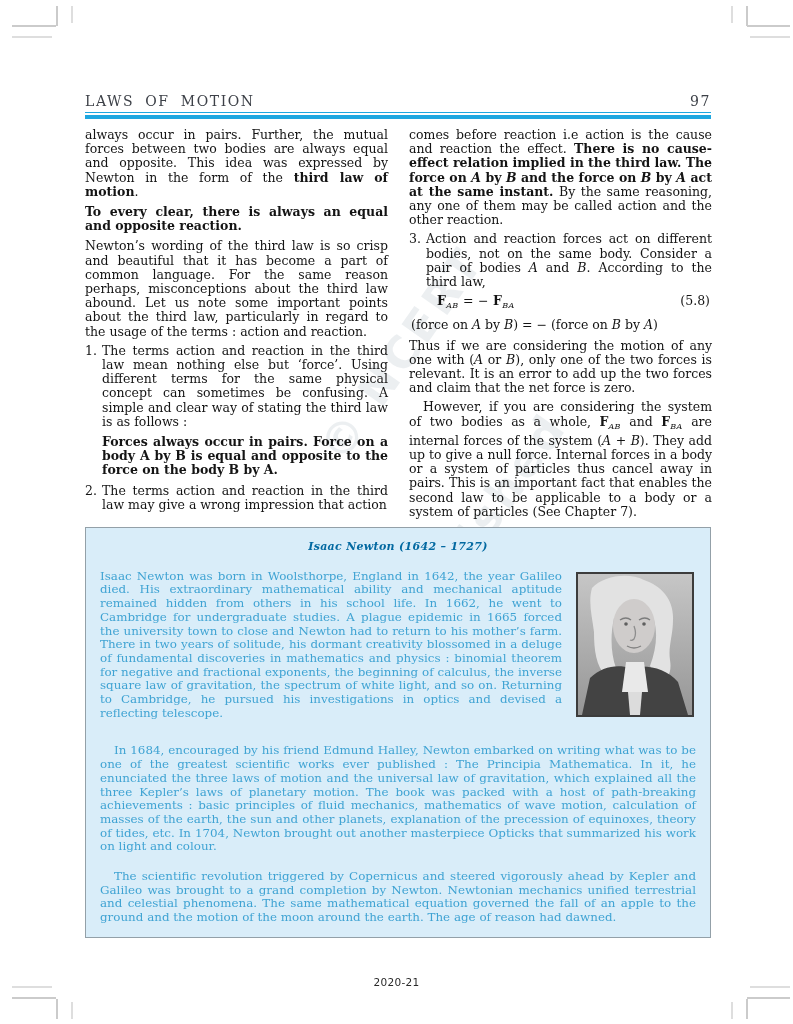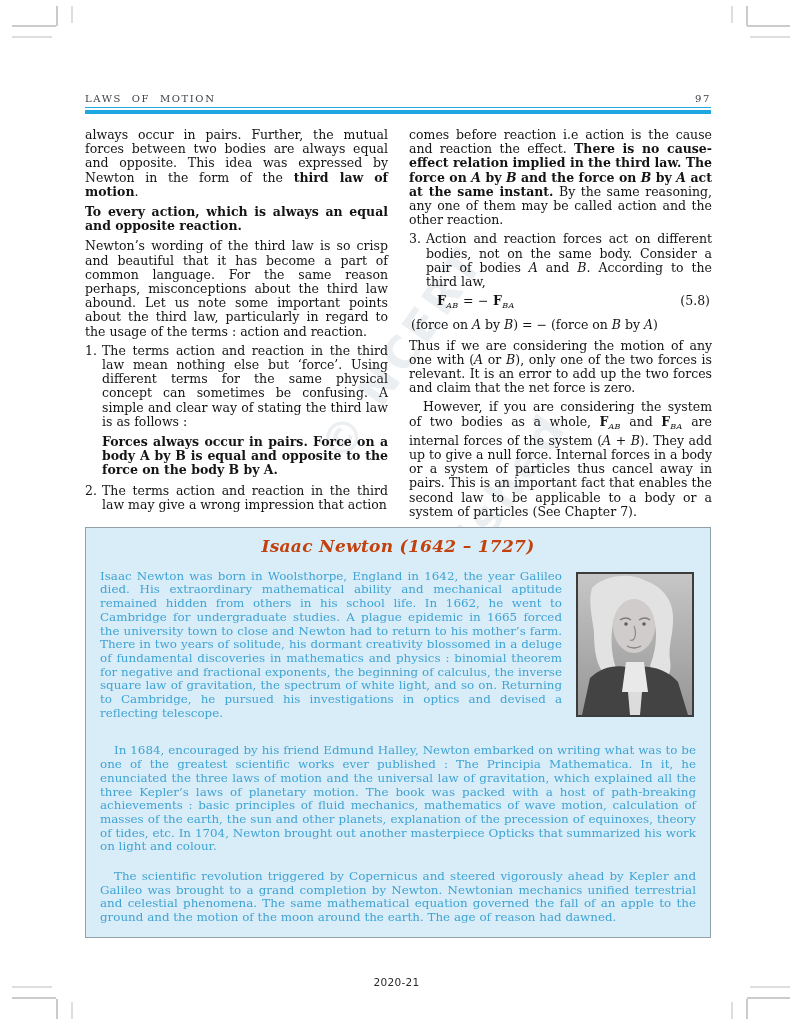--- a/index.html
+++ b/index.html
@@ -17,21 +17,21 @@
   .wm{
     position:absolute;font-family:"DejaVu Sans","Liberation Sans",sans-serif;
     font-weight:bold;font-size:44px;color:rgba(110,130,145,0.13);
     transform:rotate(-55deg);transform-origin:left center;white-space:nowrap;
     letter-spacing:4px;
   }
   
   .header{position:absolute;left:85px;top:93px;width:626px;z-index:2;}
   .header-row{display:flex;justify-content:space-between;align-items:baseline;
     font-family:"DejaVu Serif","Liberation Serif",serif;
-    font-size:10px;color:#3d4148;letter-spacing:1.6px;word-spacing:5px;}
+    font-size:14px;color:#3d4148;letter-spacing:1.6px;word-spacing:5px;}
   .rule-thin{margin-top:3px;height:1px;background:#1ea7e0;}
   .rule-thick{margin-top:2px;height:4px;background:#1ea7e0;}
   
   .columns{
     position:absolute;left:85px;top:128px;width:627px;height:398px;
     display:flex;gap:21px;z-index:1;
   }
   .col{width:307px;font-size:12.5px;line-height:14.2px;text-align:justify;}
   .col p{margin:0 0 5px 0;}
   .col p.tight{margin-bottom:4px;}
@@ -50,22 +50,22 @@
   .seg-bi{font-weight:700;font-style:italic;}
   .seg-sub{font-size:8px;font-style:italic;vertical-align:-3px;letter-spacing:0.4px;}
   
   .newton-box{
     position:absolute;left:85px;top:527px;width:626px;min-height:355px;
     background:#d9edf9;border:1px solid #93a0a8;box-sizing:border-box;
     padding:10px 14px 10px 14px;z-index:1;
     color:#3fa3d3;font-size:11.9px;line-height:13.7px;text-align:justify;
   }
   .newton-box h3{
-    margin:2px 0 10px 0;text-align:center;font-size:17px;
-    color:#c2410c;font-weight:700;font-style:italic;letter-spacing:0.3px;
+    margin:2px 0 10px 0;text-align:center;font-size:11px;
+    color:#0369a1;font-weight:700;font-style:italic;letter-spacing:0.3px;
   }
   .newton-box p{margin:16px 0 8px 0;}
   .portrait{
     float:right;width:118px;height:145px;margin:2px 2px 6px 14px;
     border:2px solid #3c3c3c;box-sizing:border-box;background:#b5b5b5;
   }
   .p1-wrap::after{content:"";display:block;clear:both;}
   
   .footer{
     position:absolute;left:0;top:976px;width:793px;text-align:center;
@@ -116,21 +116,21 @@
       <span>LAWS OF MOTION</span>
       <span>97</span>
     </div>
     <div class="rule-thin"></div>
     <div class="rule-thick"></div>
   </div>
 
   <div class="columns">
     <div class="col">
       <p class="tight"><span>always occur in pairs. Further, the mutual forces between two bodies are always equal and opposite.  This idea was expressed by Newton in the form of the </span><span class="seg-b">third law of motion</span><span>.</span></p>
-      <p class="bold-para"><span class="seg-b">To every action, which is always an equal and opposite reaction</span><span>.</span></p>
+      <p class="bold-para"><span class="seg-b">To every clear, there is always an equal and opposite reaction</span><span>.</span></p>
       <p><span>Newton’s wording of the third law is so crisp and beautiful that it has become a part of common language.  For the same reason perhaps, misconceptions about the third law abound.  Let us note some important points about the third law, particularly in regard to the usage of the terms : action and reaction.</span></p>
       <div class="list-item">
         <span class="num">1.</span>
         <div class="txt"><span>The terms action and reaction in the third law mean nothing else but ‘force’. Using different terms for the same physical concept can sometimes be confusing. A simple and clear way of stating the third law is as follows :</span></div>
       </div>
       <div class="quote"><span class="seg-b">Forces always occur in pairs.  Force on a body A by B is equal and opposite to the force on the body B by A.</span></div>
       <div class="list-item">
         <span class="num">2.</span>
         <div class="txt"><span>The terms action and reaction in the third law may give a wrong impression that action</span></div>
       </div>

